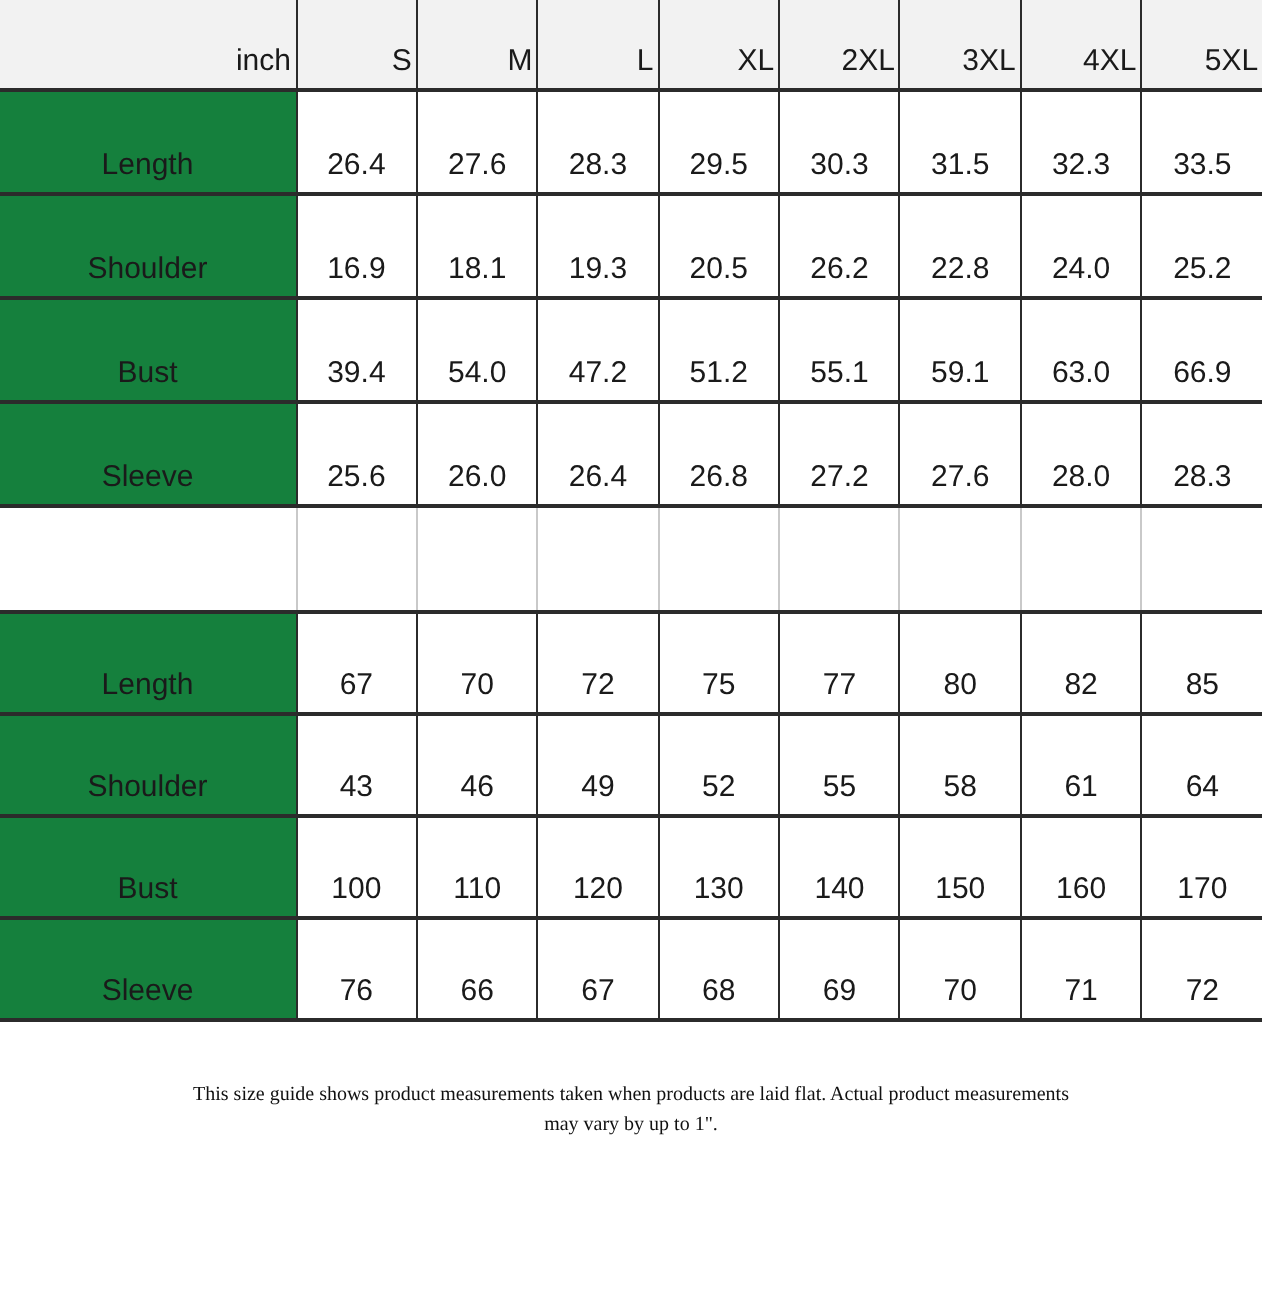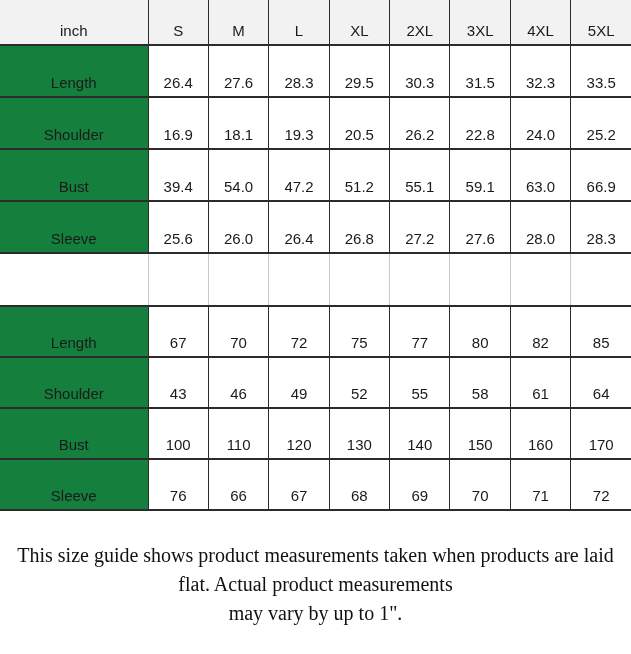--- a/index.html
+++ b/index.html
@@ -34,21 +34,21 @@
     line-height: 1.15;
     border-style: solid;
     border-color: #2b2b2b;
     border-width: 0 0 2px 1.5px; 
     background: #ffffff;
     overflow: hidden;
     white-space: nowrap;
   }
   td:first-child { border-left-width: 0; }
 
-  tr.hdr td { background: #f2f2f2; }
+  tr.hdr td { background: #f2f2f2; text-align: right; }
   td.lbl    { background: #15803d; }
 
   tr.h-hdr1  td { height: 45px; }
   tr.h-row1  td { height: 52px; }
   tr.h-space td { height: 53px; }
   tr.h-hdr2  td { height: 47px; }
   tr.h-row2  td { height: 51px; }
 
   tr.spacer td {
     background: #ffffff;
@@ -56,21 +56,21 @@
     border-left-width: 1px;
     border-bottom-color: #2b2b2b;
   }
   tr.spacer td:first-child { border-left-width: 0; }
 
   .footer {
     margin-top: 30px;
     padding: 0 4px;
     text-align: center;
     font-family: "Liberation Serif", "DejaVu Serif", serif;
-    font-size: 20px;
+    font-size: 10px;
     line-height: 1.45;
     color: #111111;
   }
 </style>
 </head>
 <body>
 
 <div class="page">
   <table class="size-table">
     <colgroup>

